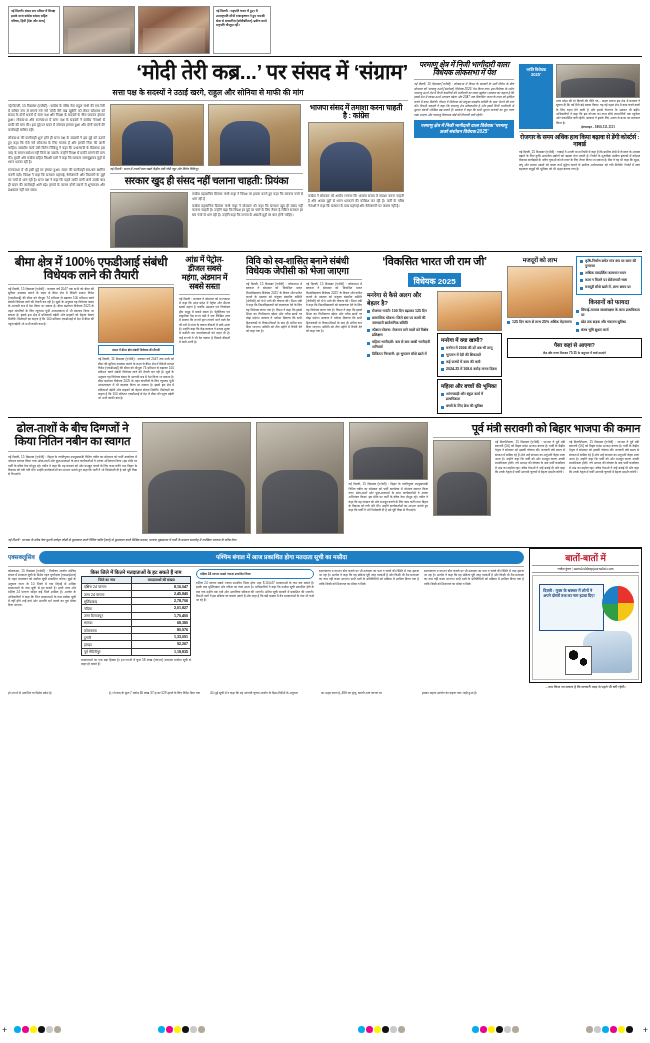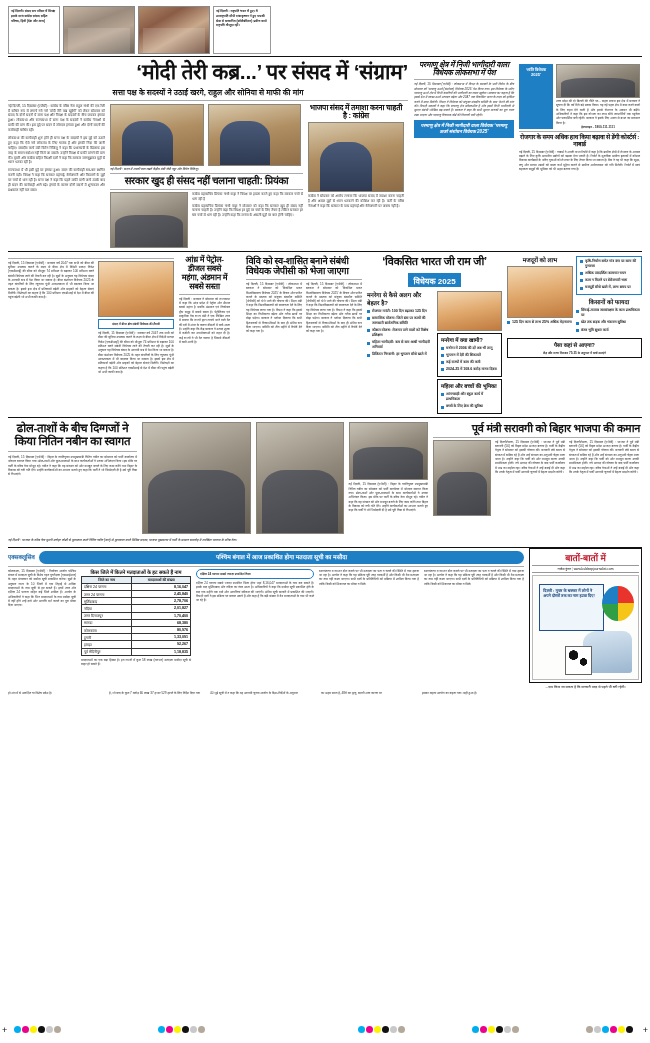--- a/index.html
+++ b/index.html
@@ -283,20 +283,21 @@
       </div>
     </div>
   </div>
 
   <div class="rule" style="margin-top:3px"></div>
 
   <div class="sec2">
     <div class="sec2-cols">
 
       <div class="s-a">
+        <div class="hl hl-2" style="text-align:center">बीमा क्षेत्र में 100% एफडीआई संबंधी विधेयक लाने की तैयारी</div>
         <div class="rule-thin" style="margin:2px 0"></div>
         <div style="display:flex;gap:4px">
           <div style="width:86px">
             <div class="fine">नई दिल्ली, 15 दिसम्बर (एजेंसी) : सरकार वर्ष 2047 तक सभी को बीमा की सुविधा उपलब्ध कराने के लक्ष्य से बीमा क्षेत्र में विदेशी प्रत्यक्ष निवेश (एफडीआई) की सीमा को मौजूदा 74 प्रतिशत से बढ़ाकर 100 प्रतिशत करने संबंधी विधेयक लाने की तैयारी कर रही है। सूत्रों के अनुसार यह विधेयक संसद के आगामी सत्र में पेश किया जा सकता है। बीमा संशोधन विधेयक 2025 के तहत कंपनियों के लिए न्यूनतम पूंजी आवश्यकता में भी बदलाव किया जा सकता है। इससे इस क्षेत्र में प्रतिस्पर्धा बढ़ेगी और ग्राहकों को बेहतर सेवाएं मिलेंगी। विशेषज्ञों का कहना है कि 100 प्रतिशत एफडीआई से देश में बीमा की पहुंच बढ़ेगी जो अभी काफी कम है।</div>
           </div>
           <div style="width:76px">
             <div class="ph ph-illu" style="height:56px"></div>
             <div class="box-b" style="margin-top:2px">
               <div class="fine" style="font-weight:bold;text-align:center">संसद में बीमा क्षेत्र संबंधी विधेयक की तैयारी</div>
             </div>

